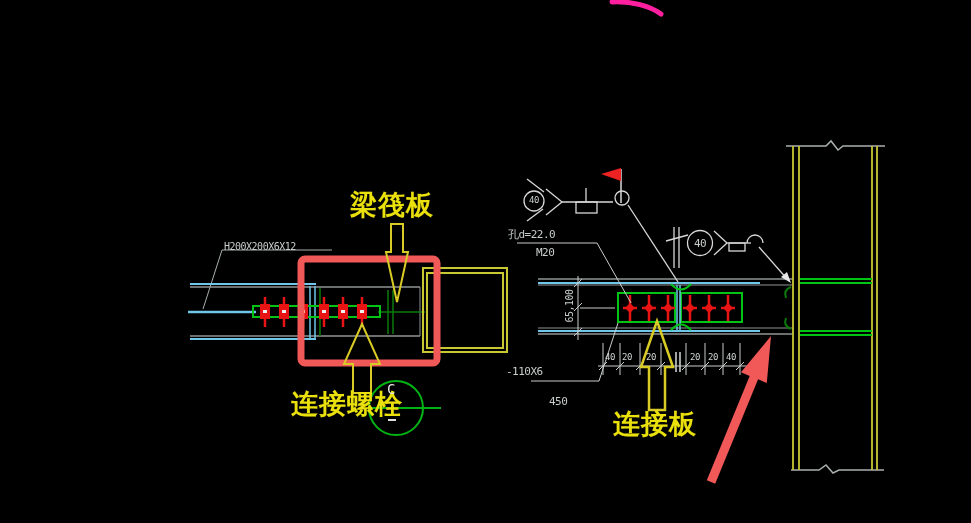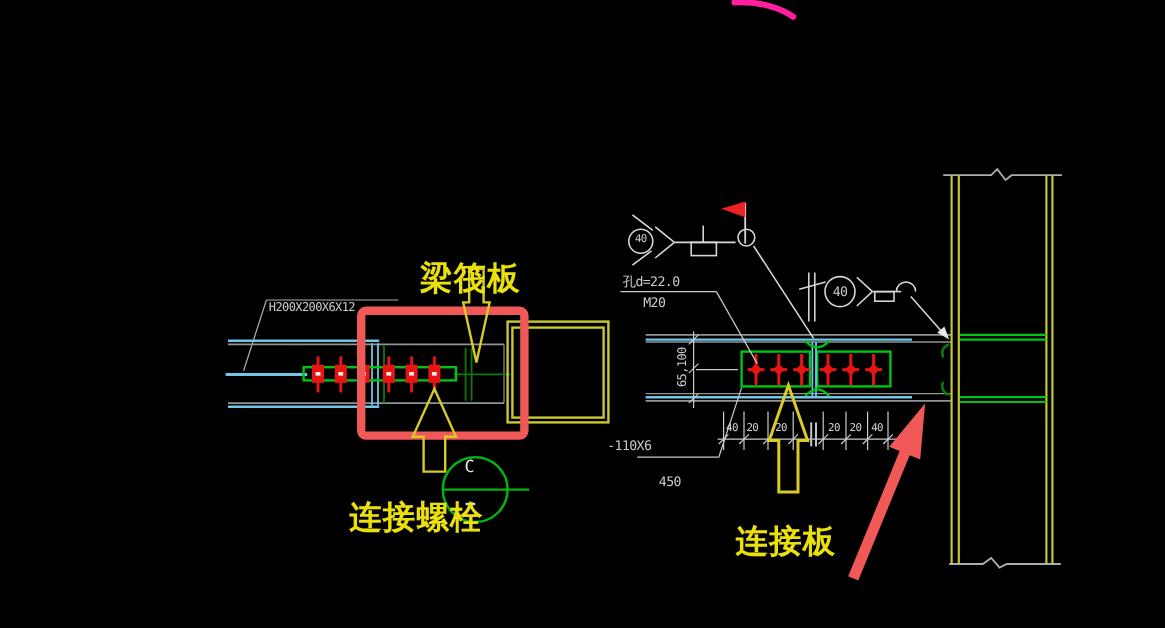--- a/index.html
+++ b/index.html
@@ -2,21 +2,21 @@
 <html><head>
 <meta charset="utf-8">
 <style>
   html,body{margin:0;padding:0;background:#000;}
   .stage{position:relative;width:971px;height:523px;background:#000;overflow:hidden;
          font-family:"DejaVu Sans",sans-serif;}
   .stage svg{position:absolute;left:0;top:0;}
   .t{position:absolute;white-space:nowrap;line-height:1;}
   .cad{font-family:"DejaVu Sans Mono",monospace;color:#c9cdcd;font-size:11px;letter-spacing:-0.5px;}
   .zh{font-weight:bold;color:#eae00c;font-size:27px;letter-spacing:1px;
-      font-family:"DejaVu Sans",sans-serif;margin-top:28px;}
+      font-family:"DejaVu Sans",sans-serif;}
   .dim{font-family:"DejaVu Sans Mono",monospace;color:#cfd3d3;font-size:9px;letter-spacing:-0.5px;}
   .rot{transform:rotate(-90deg);transform-origin:center;text-align:center;}
 </style>
 </head>
 <body>
 
 <div class="stage">
 
 <svg width="971" height="523" viewBox="0 0 971 523">
 
@@ -227,31 +227,31 @@
       <path d="M800,279 H872" stroke="#00c414" stroke-width="1.8"></path>
       <path d="M800,283 H872" stroke="#00c414" stroke-width="1.8"></path>
       <path d="M800,331 H872" stroke="#00c414" stroke-width="1.8"></path>
       <path d="M800,335 H872" stroke="#00c414" stroke-width="1.8"></path>
       <path d="M791,287 Q783,290 786,298" stroke="#0b7a0b" stroke-width="2" fill="none"></path>
       <path d="M791,329 Q783,326 786,318" stroke="#0b7a0b" stroke-width="2" fill="none"></path>
     </g>
   </g>
 </svg>
 
-<div class="t cad" style="left:224px;top:252px;font-size:10px">H200X200X6X12</div>
+<div class="t cad" style="left:224px;top:242px;font-size:10px">H200X200X6X12</div>
 
 <div class="t zh" style="left:350px;top:191px">梁筏板</div>
 
 <div class="t zh" style="left:291px;top:390px">连接螺栓</div>
 
 <div class="t zh" style="left:613px;top:410px">连接板</div>
 
 <div class="t cad" style="left:387px;top:382px;font-size:14px;color:#e6e6e6">C</div>
 
-<div class="t cad" style="left:519px;top:229px">孔d=22.0</div>
+<div class="t cad" style="left:508px;top:229px">孔d=22.0</div>
 <div class="t cad" style="left:536px;top:247px">M20</div>
 
 <div class="t cad" style="left:527px;top:196px;font-size:9px;width:14px;text-align:center">40</div>
 <div class="t cad" style="left:691px;top:238px;font-size:11px;width:18px;text-align:center">40</div>
 
 <div class="t cad rot" style="left:549px;top:301px;width:42px;font-size:10px">65,100</div>
 
 <div class="t cad" style="left:506px;top:366px">-110X6</div>
 <div class="t cad" style="left:549px;top:396px">450</div>
 

